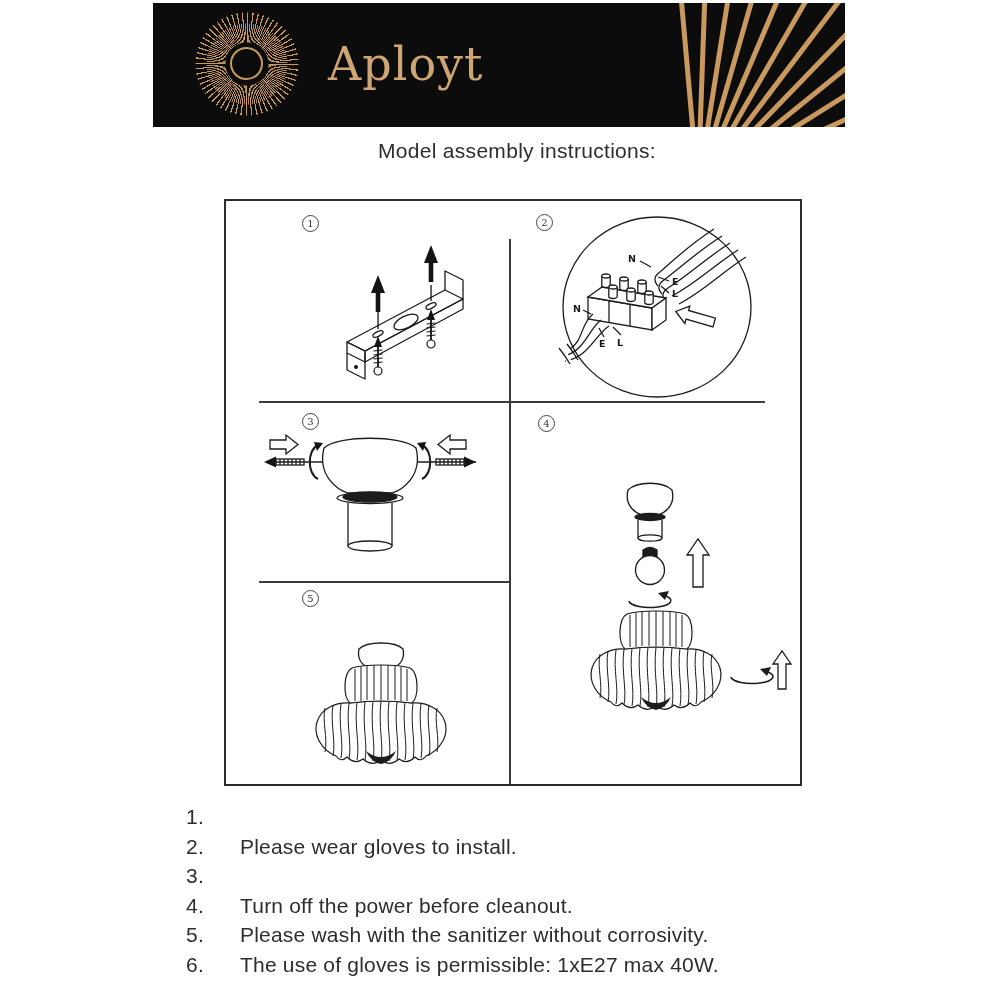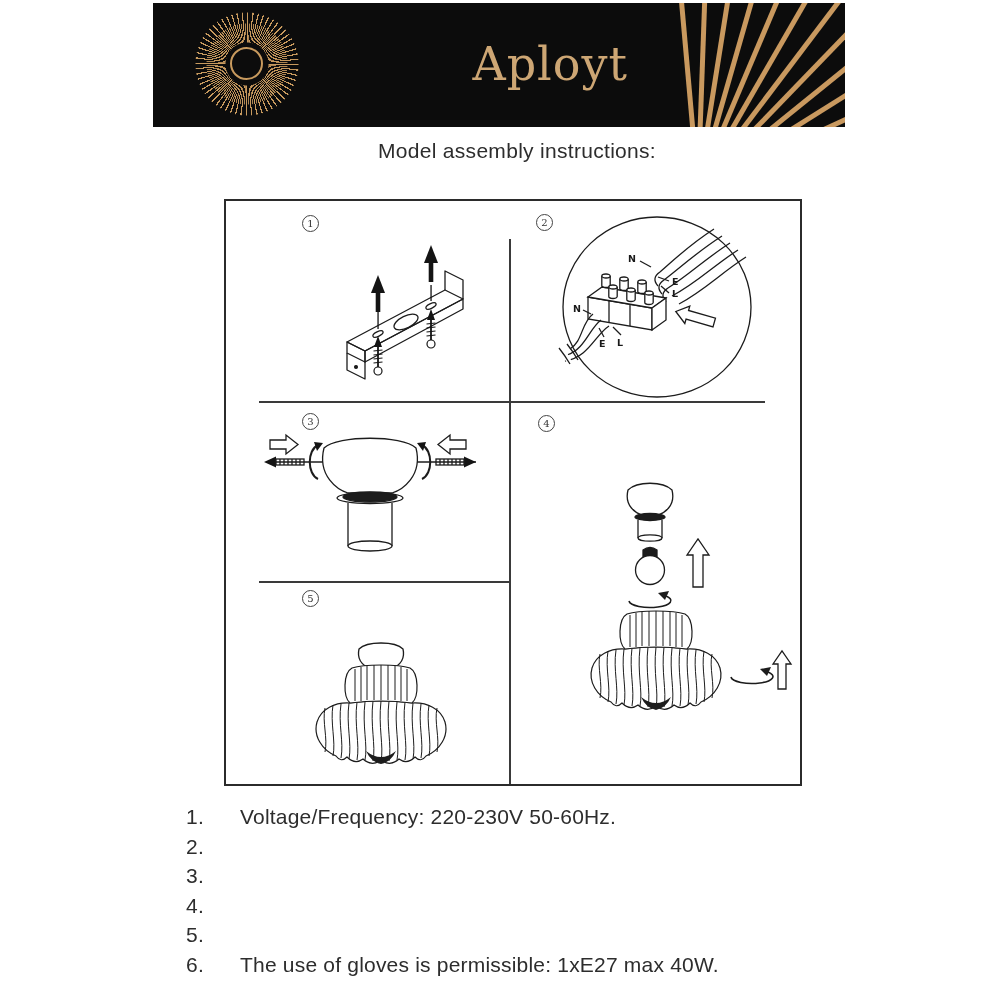--- a/index.html
+++ b/index.html
@@ -12,21 +12,21 @@
   .logo{position:absolute;left:38px;top:5px;width:112px;height:112px;}
   .burst{position:absolute;inset:0;border-radius:50%;
     background:repeating-conic-gradient(#c89a5e 0deg 1.5deg, transparent 1.5deg 6deg);
     -webkit-mask:radial-gradient(circle closest-side, transparent 0 21px, #000 22px 51px, transparent 52px);
     mask:radial-gradient(circle closest-side, transparent 0 21px, #000 22px 51px, transparent 52px);}
   .burst.b2{transform:rotate(3deg);opacity:.85;
     -webkit-mask:radial-gradient(circle closest-side, transparent 0 21px, #000 22px 40px, transparent 41px);
     mask:radial-gradient(circle closest-side, transparent 0 21px, #000 22px 40px, transparent 41px);}
   .ring{position:absolute;left:39px;top:39px;width:29px;height:29px;border:2.5px solid #c89a5e;border-radius:50%;}
   .brand{position:absolute;left:175px;top:30px;width:300px;font-family:"DejaVu Serif",serif;
-         font-weight:400;font-size:46px;line-height:62px;letter-spacing:1px;color:#cda674;text-align:right;}
+         font-weight:400;font-size:46px;line-height:62px;letter-spacing:1px;color:#cda674;}
 
   
   .titles{position:absolute;left:17px;top:138px;width:1000px;text-align:center;
           font-size:21px;line-height:26.5px;letter-spacing:.3px;color:#2d2d2d;}
 
   
   .dbox{position:absolute;left:224px;top:199px;width:574px;height:583px;border:2px solid #2b2b2b;background:#fff;}
   .vline{position:absolute;left:283px;top:38px;width:1.5px;height:545px;background:#3a3a3a;}
   .hline1{position:absolute;left:33px;top:200px;width:506px;height:1.5px;background:#3a3a3a;}
   .hline2{position:absolute;left:33px;top:380px;width:251px;height:1.5px;background:#3a3a3a;}
@@ -277,33 +277,35 @@
           <ellipse cx="155" cy="89" rx="11" ry="3" fill="#1c1c1c"></ellipse>
         </g>
         <use href="#shade-shape" transform="translate(155,132)"></use>
       </svg>
     </div>
   </div>
 
   <div class="ilist">
     <div class="irow">
       <span class="num">1.</span>
-      <span class="txt">Voltage/Frequency: 220-230V 50-60Hz.</span>
     </div>
     <div class="irow">
       <span class="num">2.</span>
+      <span class="txt">Please wear gloves to install.</span>
     </div>
     <div class="irow">
       <span class="num">3.</span>
     </div>
     <div class="irow">
       <span class="num">4.</span>
+      <span class="txt">Turn off the power before cleanout.</span>
     </div>
     <div class="irow">
       <span class="num">5.</span>
+      <span class="txt">Please wash with the sanitizer without corrosivity.</span>
     </div>
     <div class="irow">
       <span class="num">6.</span>
       <span class="txt">The use of gloves is permissible: 1xE27 max 40W.</span>
     </div>
   </div>
 
 </div>
 
 </body></html>

